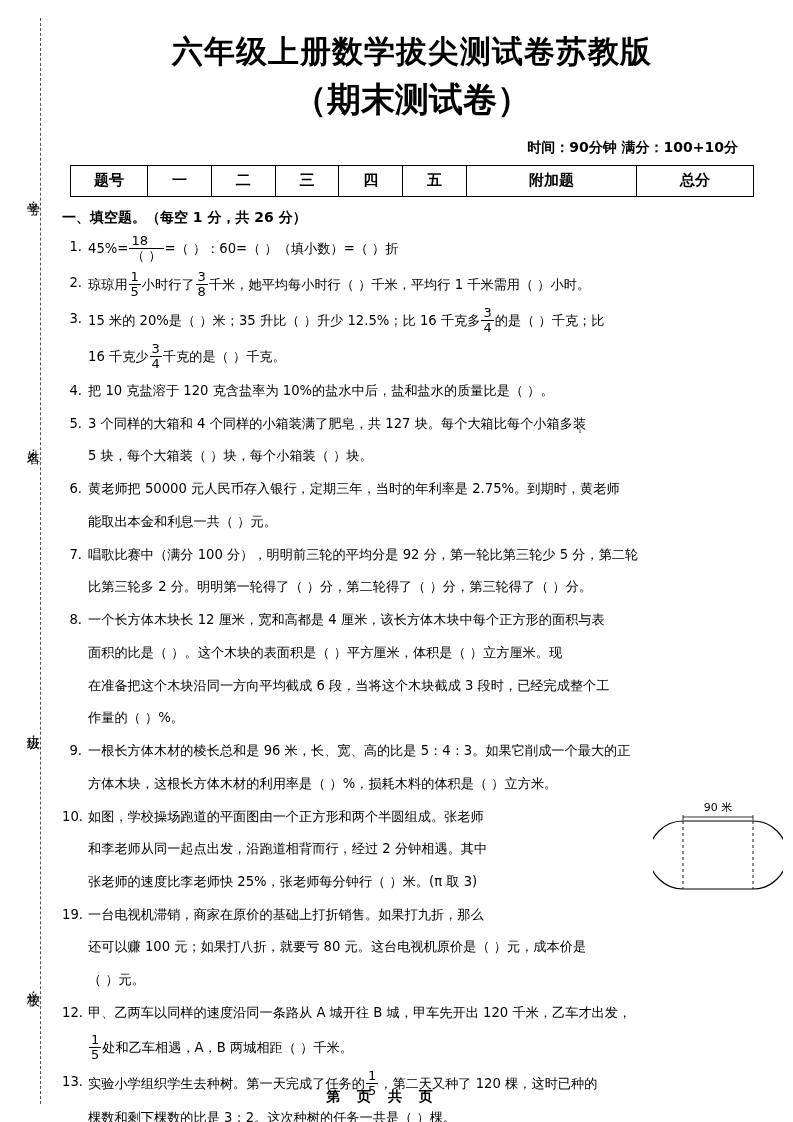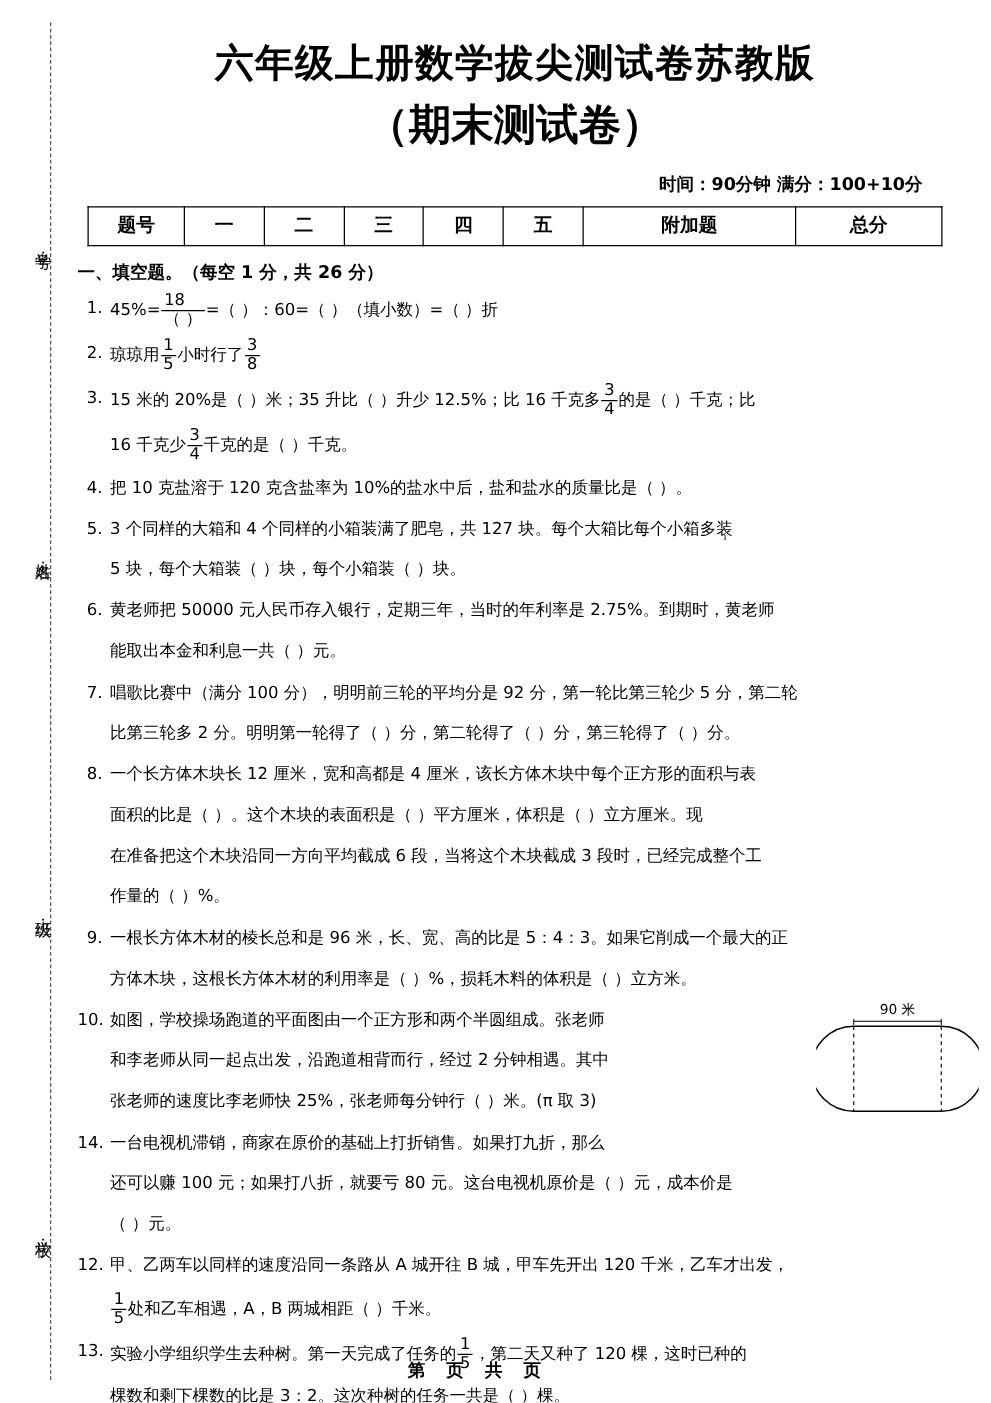--- a/index.html
+++ b/index.html
@@ -199,21 +199,21 @@
 
     <div class="section-head">一、填空题。（每空 1 分，共 26 分）</div>
 
     <div id="questions">
         <div class="q">
           <div class="num">1.</div>
           <div class="body"><span>45%=</span><span class="frac"><span class="n">18</span><span class="d">（  ）</span></span><span>=（   ）：60=（   ）（填小数）=（   ）折</span></div>
         </div>
         <div class="q">
           <div class="num">2.</div>
-          <div class="body"><span>琼琼用</span><span class="frac"><span class="n">1</span><span class="d">5</span></span><span>小时行了</span><span class="frac"><span class="n">3</span><span class="d">8</span></span></div>
+          <div class="body"><span>琼琼用</span><span class="frac"><span class="n">1</span><span class="d">5</span></span><span>小时行了</span><span class="frac"><span class="n">3</span><span class="d">8</span></span><span>千米，她平均每小时行（   ）千米，平均行 1 千米需用（   ）小时。</span></div>
         </div>
         <div class="q">
           <div class="num">3.</div>
           <div class="body"><span>15 米的 20%是（   ）米；35 升比（   ）升少 12.5%；比 16 千克多</span><span class="frac"><span class="n">3</span><span class="d">4</span></span><span>的是（   ）千克；比</span></div>
         </div>
         <div class="q">
           <div class="num"></div>
           <div class="body"><span>16 千克少</span><span class="frac"><span class="n">3</span><span class="d">4</span></span><span>千克的是（   ）千克。</span></div>
         </div>
         <div class="q">
@@ -274,21 +274,21 @@
         </div>
         <div class="q">
           <div class="num"></div>
           <div class="body"><span>和李老师从同一起点出发，沿跑道相背而行，经过 2 分钟相遇。其中</span></div>
         </div>
         <div class="q">
           <div class="num"></div>
           <div class="body"><span>张老师的速度比李老师快 25%，张老师每分钟行（   ）米。(π 取 3)</span></div>
         </div>
         <div class="q">
-          <div class="num">14.</div>
+          <div class="num">19.</div>
           <div class="body"><span>一台电视机滞销，商家在原价的基础上打折销售。如果打九折，那么</span></div>
         </div>
         <div class="q">
           <div class="num"></div>
           <div class="body"><span>还可以赚 100 元；如果打八折，就要亏 80 元。这台电视机原价是（   ）元，成本价是</span></div>
         </div>
         <div class="q">
           <div class="num"></div>
           <div class="body"><span>（   ）元。</span></div>
         </div>

